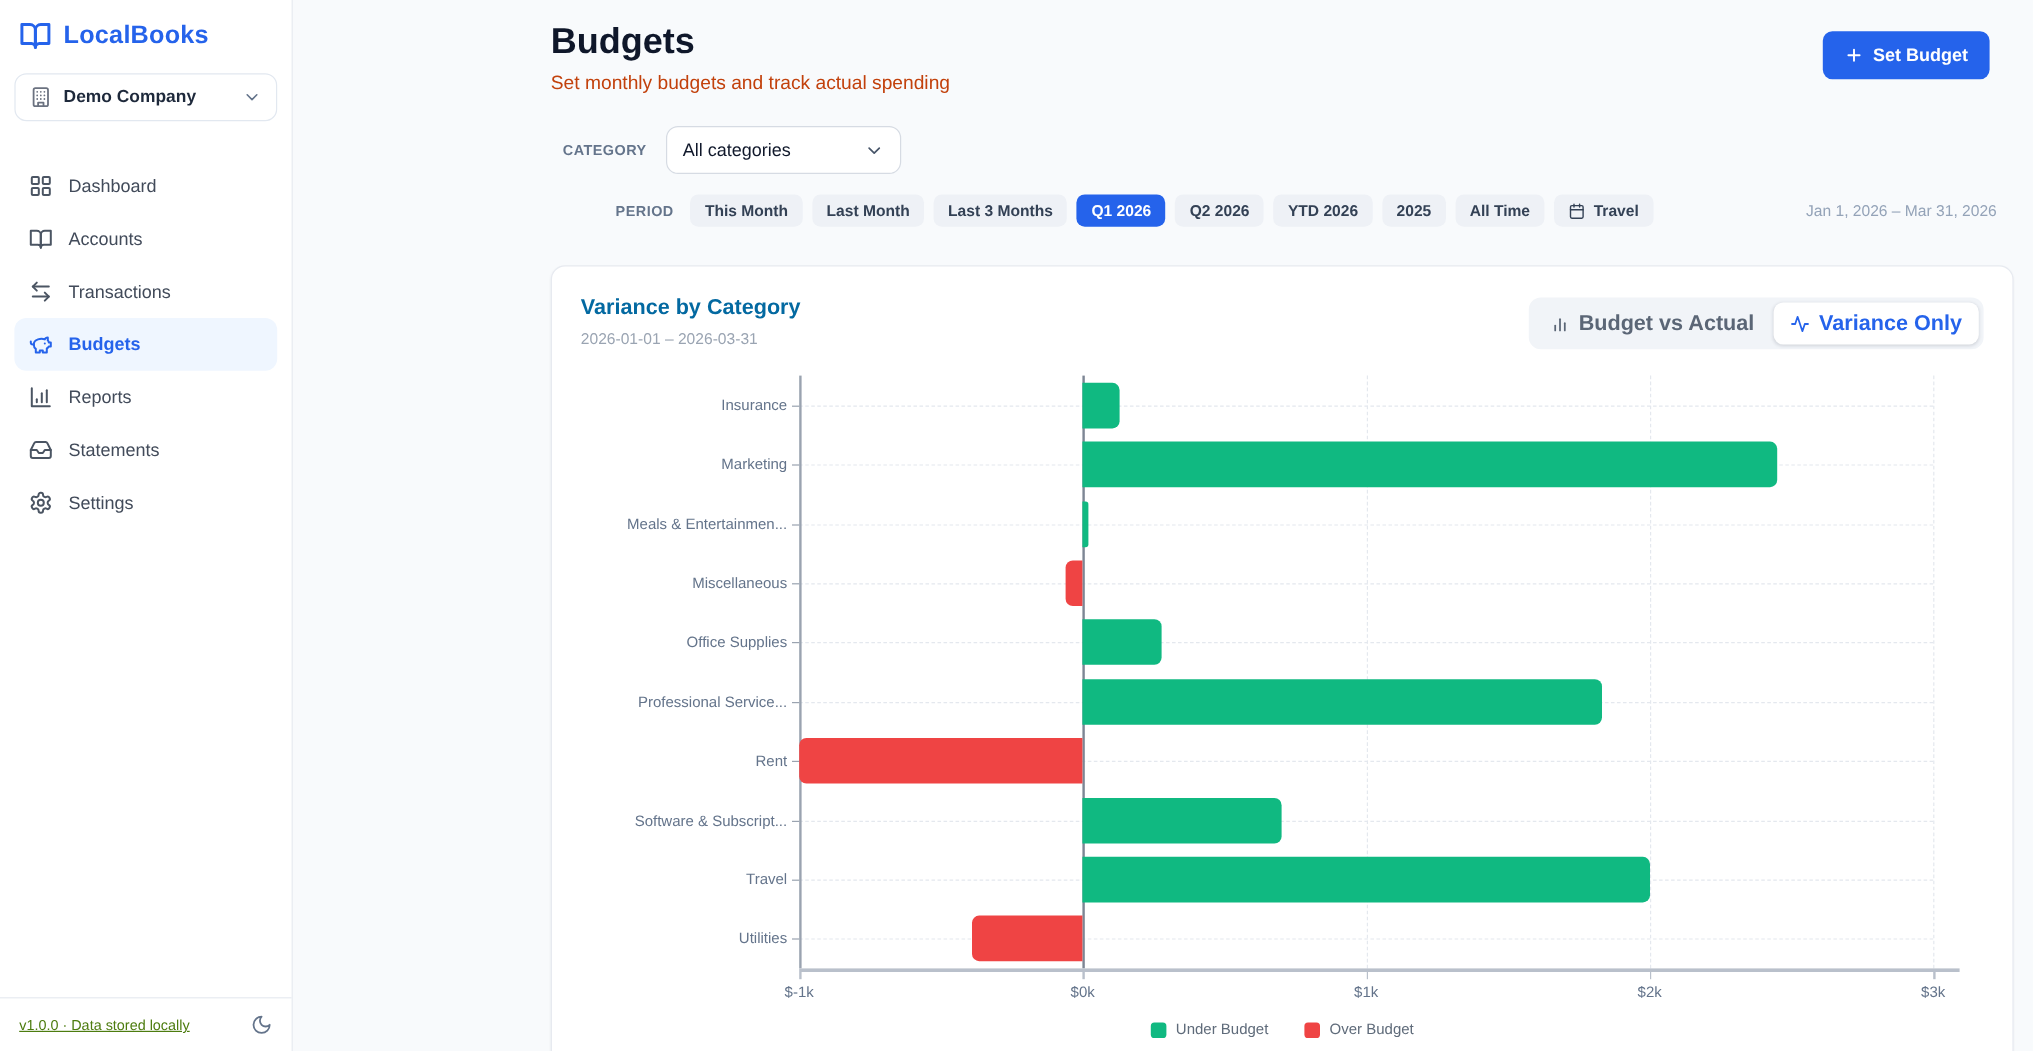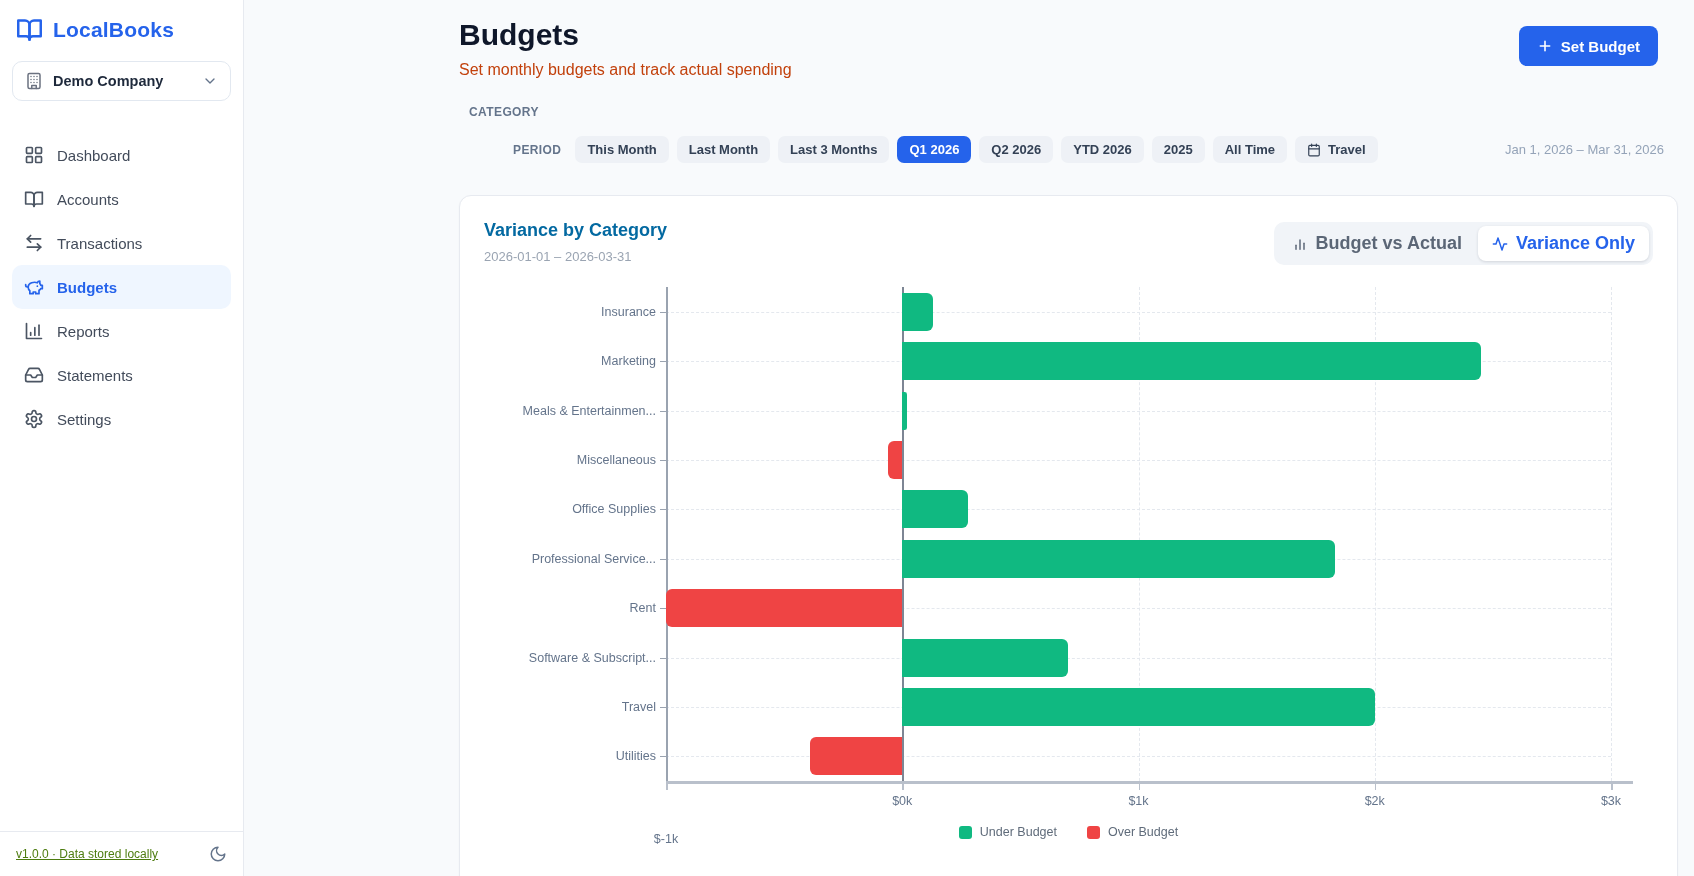--- a/index.html
+++ b/index.html
@@ -188,20 +188,26 @@
       <svg viewBox="0 0 24 24" fill="none" stroke="currentColor" stroke-width="2.4" stroke-linecap="round" stroke-linejoin="round">
           <path d="M5 12h14M12 5v14"></path>
         </svg>
       <span>Set Budget</span>
     </button>
   </div>
 
   <div class="filters">
     <div class="filter-row">
       <span class="filter-label">CATEGORY</span>
+      <div class="select">
+        <span>All categories</span>
+        <svg viewBox="0 0 24 24" fill="none" stroke="currentColor" stroke-width="2" stroke-linecap="round" stroke-linejoin="round">
+            <path d="m6 9 6 6 6-6"></path>
+          </svg>
+      </div>
     </div>
     <div class="period-row">
       <span class="filter-label">PERIOD</span>
       <button class="pill">This Month</button>
       <button class="pill">Last Month</button>
       <button class="pill">Last 3 Months</button>
       <button class="pill active">Q1 2026</button>
       <button class="pill">Q2 2026</button>
       <button class="pill">YTD 2026</button>
       <button class="pill">2025</button>
@@ -282,21 +288,21 @@
         <div class="bar" style="left: 418.25px; top: 120.5px; width: 4.725px; height: 38px; background: rgb(16, 185, 129); border-radius: 0px 2.3625px 2.3625px 0px;"></div>
         <div class="bar" style="left: 404.075px; top: 169.9px; width: 14.175px; height: 38px; background: rgb(239, 68, 68); border-radius: 6px 0px 0px 6px;"></div>
         <div class="bar" style="left: 418.25px; top: 219.3px; width: 66.15px; height: 38px; background: rgb(16, 185, 129); border-radius: 0px 6px 6px 0px;"></div>
         <div class="bar" style="left: 418.25px; top: 268.7px; width: 432.337px; height: 38px; background: rgb(16, 185, 129); border-radius: 0px 6px 6px 0px;"></div>
         <div class="bar" style="left: 182px; top: 318.1px; width: 236.25px; height: 38px; background: rgb(239, 68, 68); border-radius: 6px 0px 0px 6px;"></div>
         <div class="bar" style="left: 418.25px; top: 367.5px; width: 165.375px; height: 38px; background: rgb(16, 185, 129); border-radius: 0px 6px 6px 0px;"></div>
         <div class="bar" style="left: 418.25px; top: 416.9px; width: 472.5px; height: 38px; background: rgb(16, 185, 129); border-radius: 0px 6px 6px 0px;"></div>
         <div class="bar" style="left: 326.112px; top: 466.3px; width: 92.1375px; height: 38px; background: rgb(239, 68, 68); border-radius: 6px 0px 0px 6px;"></div>
         <div class="xaxis" style="left: 182px; top: 510px; width: 967px;"></div>
         <div class="xtick" style="left: 182px; top: 512.5px;"></div>
-        <div class="xlabel" style="left: 147px; top: 523px; margin-top: 38px;">$-1k</div>
+        <div class="xlabel" style="left: 147px; top: 523px;">$-1k</div>
         <div class="xtick" style="left: 418.25px; top: 512.5px;"></div>
         <div class="xlabel" style="left: 383.25px; top: 523px;">$0k</div>
         <div class="xtick" style="left: 654.5px; top: 512.5px;"></div>
         <div class="xlabel" style="left: 619.5px; top: 523px;">$1k</div>
         <div class="xtick" style="left: 890.75px; top: 512.5px;"></div>
         <div class="xlabel" style="left: 855.75px; top: 523px;">$2k</div>
         <div class="xtick" style="left: 1127px; top: 512.5px;"></div>
         <div class="xlabel" style="left: 1092px; top: 523px;">$3k</div>
         <div class="legend" style="top: 554px;">
           <div class="legend-item">

